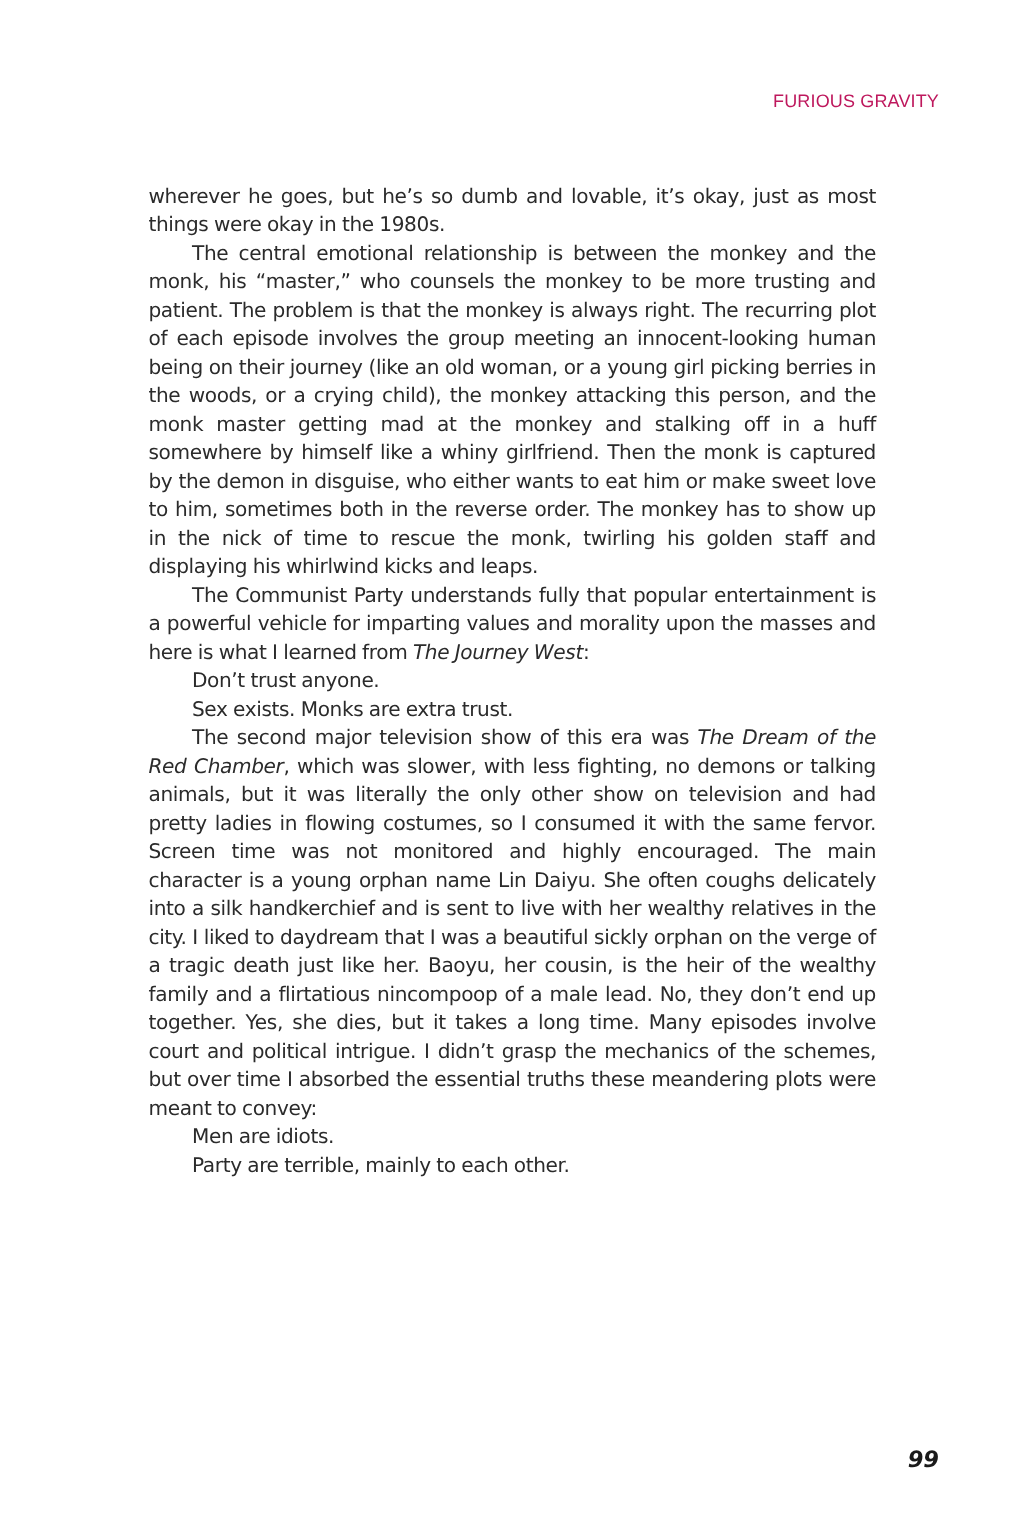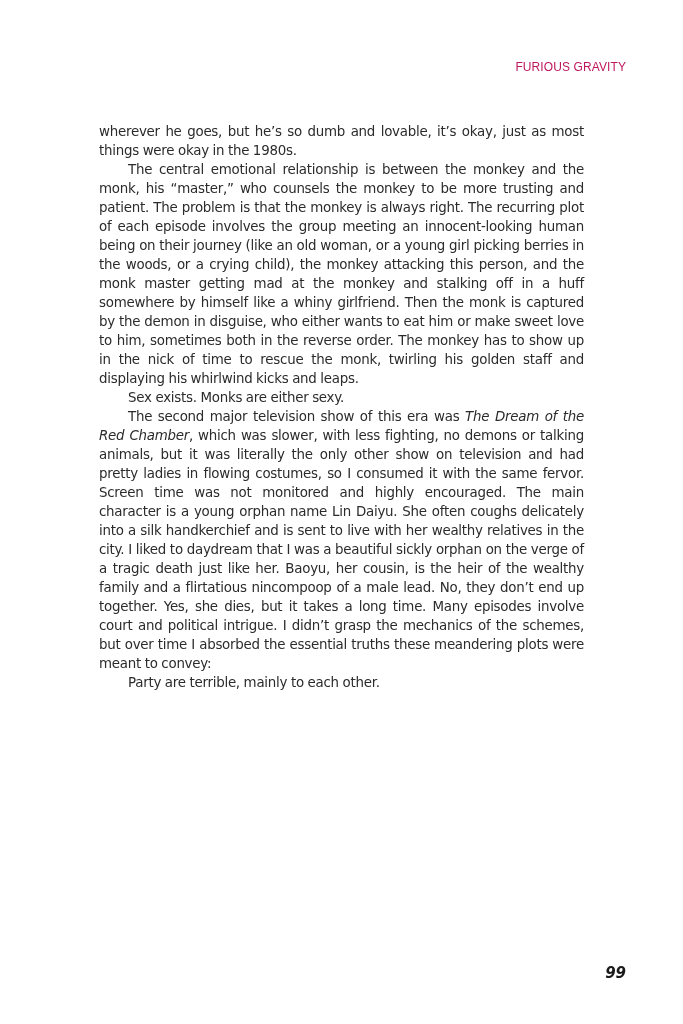--- a/index.html
+++ b/index.html
@@ -66,23 +66,32 @@
 <div class="running-head">FURIOUS GRAVITY</div>
 
 <div class="body-text">
   <p class="no-indent last-short">
     <span>wherever he goes, but he’s so dumb and lovable, it’s okay, just as most things were okay in the 1980s.</span>
   </p>
   <p class="last-short">
     <span>The central emotional relationship is between the monkey and the monk, his “master,” who counsels the monkey to be more trusting and patient. The problem is that the monkey is always right. The recurring plot of each episode involves the group meeting an innocent-looking human being on their journey (like an old woman, or a young girl picking berries in the woods, or a crying child), the monkey attacking this person, and the monk master getting mad at the monkey and stalking off in a huff somewhere by himself like a whiny girlfriend. Then the monk is captured by the demon in disguise, who either wants to eat him or make sweet love to him, sometimes both in the reverse order. The monkey has to show up in the nick of time to rescue the monk, twirling his golden staff and displaying his whirlwind kicks and leaps.</span>
   </p>
   <p class="last-short">
-    <span>Sex exists. Monks are either sexy.</span>
+    <span>The Communist Party understands fully that popular entertainment is a powerful vehicle for imparting values and morality upon the masses and here is what I learned from </span><em>The Journey West</em><span>:</span>
+  </p>
+  <p class="last-short">
+    <span>Don’t trust anyone.</span>
+  </p>
+  <p class="last-short">
+    <span>Sex exists. Monks are extra trust.</span>
   </p>
   <p class="last-short">
     <span>The second major television show of this era was </span><em>The Dream of the Red Chamber</em><span>, which was slower, with less fighting, no demons or talking animals, but it was literally the only other show on television and had pretty ladies in flowing costumes, so I consumed it with the same fervor. Screen time was not monitored and highly encouraged. The main character is a young orphan name Lin Daiyu. She often coughs delicately into a silk handkerchief and is sent to live with her wealthy relatives in the city. I liked to daydream that I was a beautiful sickly orphan on the verge of a tragic death just like her. Baoyu, her cousin, is the heir of the wealthy family and a flirtatious nincompoop of a male lead. No, they don’t end up together. Yes, she dies, but it takes a long time. Many episodes involve court and political intrigue. I didn’t grasp the mechanics of the schemes, but over time I absorbed the essential truths these meandering plots were meant to convey:</span>
+  </p>
+  <p class="last-short">
+    <span>Men are idiots.</span>
   </p>
   <p class="last-short">
     <span>Party are terrible, mainly to each other.</span>
   </p>
 </div>
 
 <div class="folio">99</div>
 
 </body></html>

